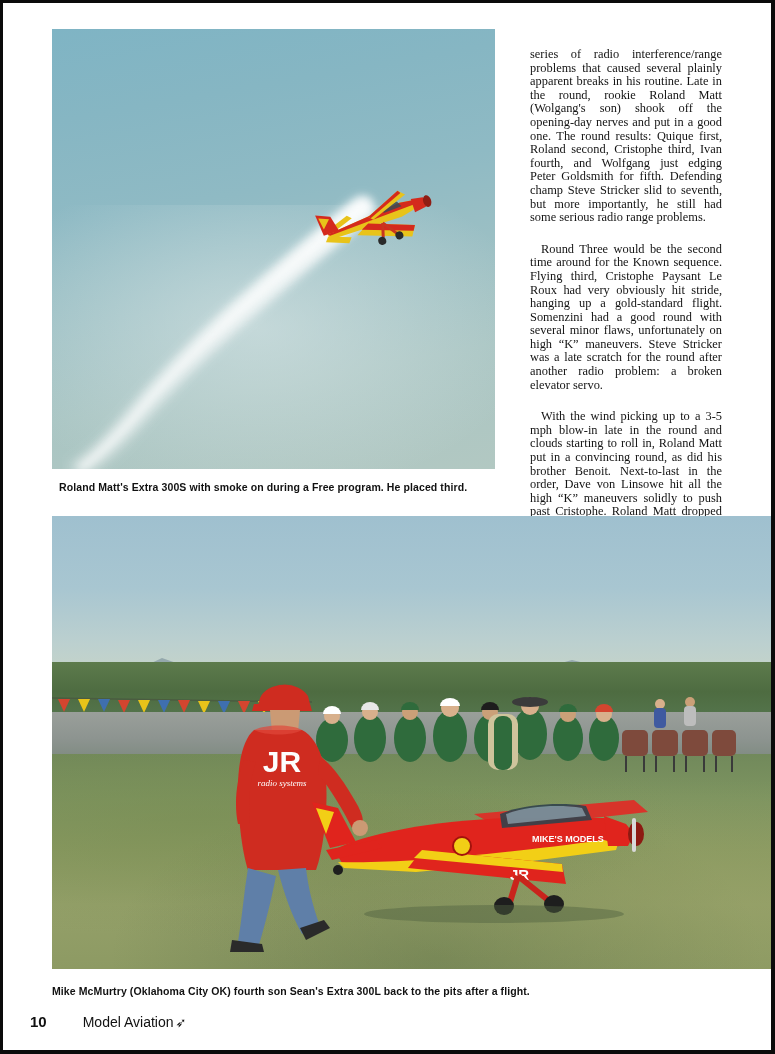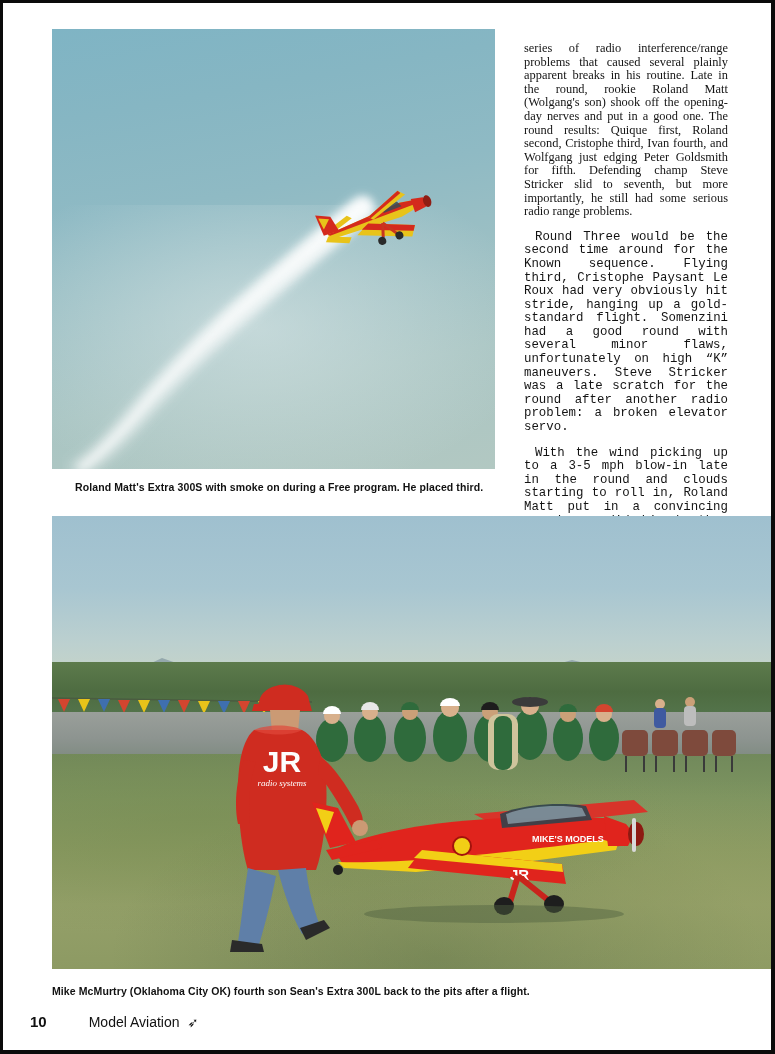--- a/index.html
+++ b/index.html
@@ -98,43 +98,42 @@
 
   .caption {
     position: absolute;
     font-family: "Liberation Sans", sans-serif;
     font-weight: bold;
     font-size: 10.5px;
     color: #111;
     letter-spacing: 0.1px;
   }
   .caption-top {
-    left: 52px;
+    left: 36px;
     top: 481px;
     width: 470px;
     padding-left: 23px;
   }
 
   
   .text-col {
     position: absolute;
     left: 512px;
     top: 30px;
     width: 228px;
     font-size: 12.4px;
     line-height: 13.6px;
     text-align: justify;
     color: #131313;
   }
   .text-col p {
-    margin: 12px;
+    margin: 18px;
   }
   .text-col p + p {
     text-indent: 11px;
-    font-family: Liberation Mono, monospace;
   }
 
   
   .photo-bottom {
     position: absolute;
     left: 52px;
     top: 516px;
     width: 769px;
     height: 453px;
     overflow: hidden;
@@ -192,21 +191,21 @@
   
   .footer {
     position: absolute;
     left: 30px;
     top: 1013px;
     font-family: "Liberation Sans", sans-serif;
     font-size: 13.5px;
     color: #111;
     display: flex;
     align-items: baseline;
-    gap: 6px;
+    gap: 0;
   }
   .footer .pg {
     font-weight: bold;
     font-size: 15px;
   }
   .footer .mag {
     font-weight: normal;
     font-size: 14px;
     margin-left: 36px;
   }

